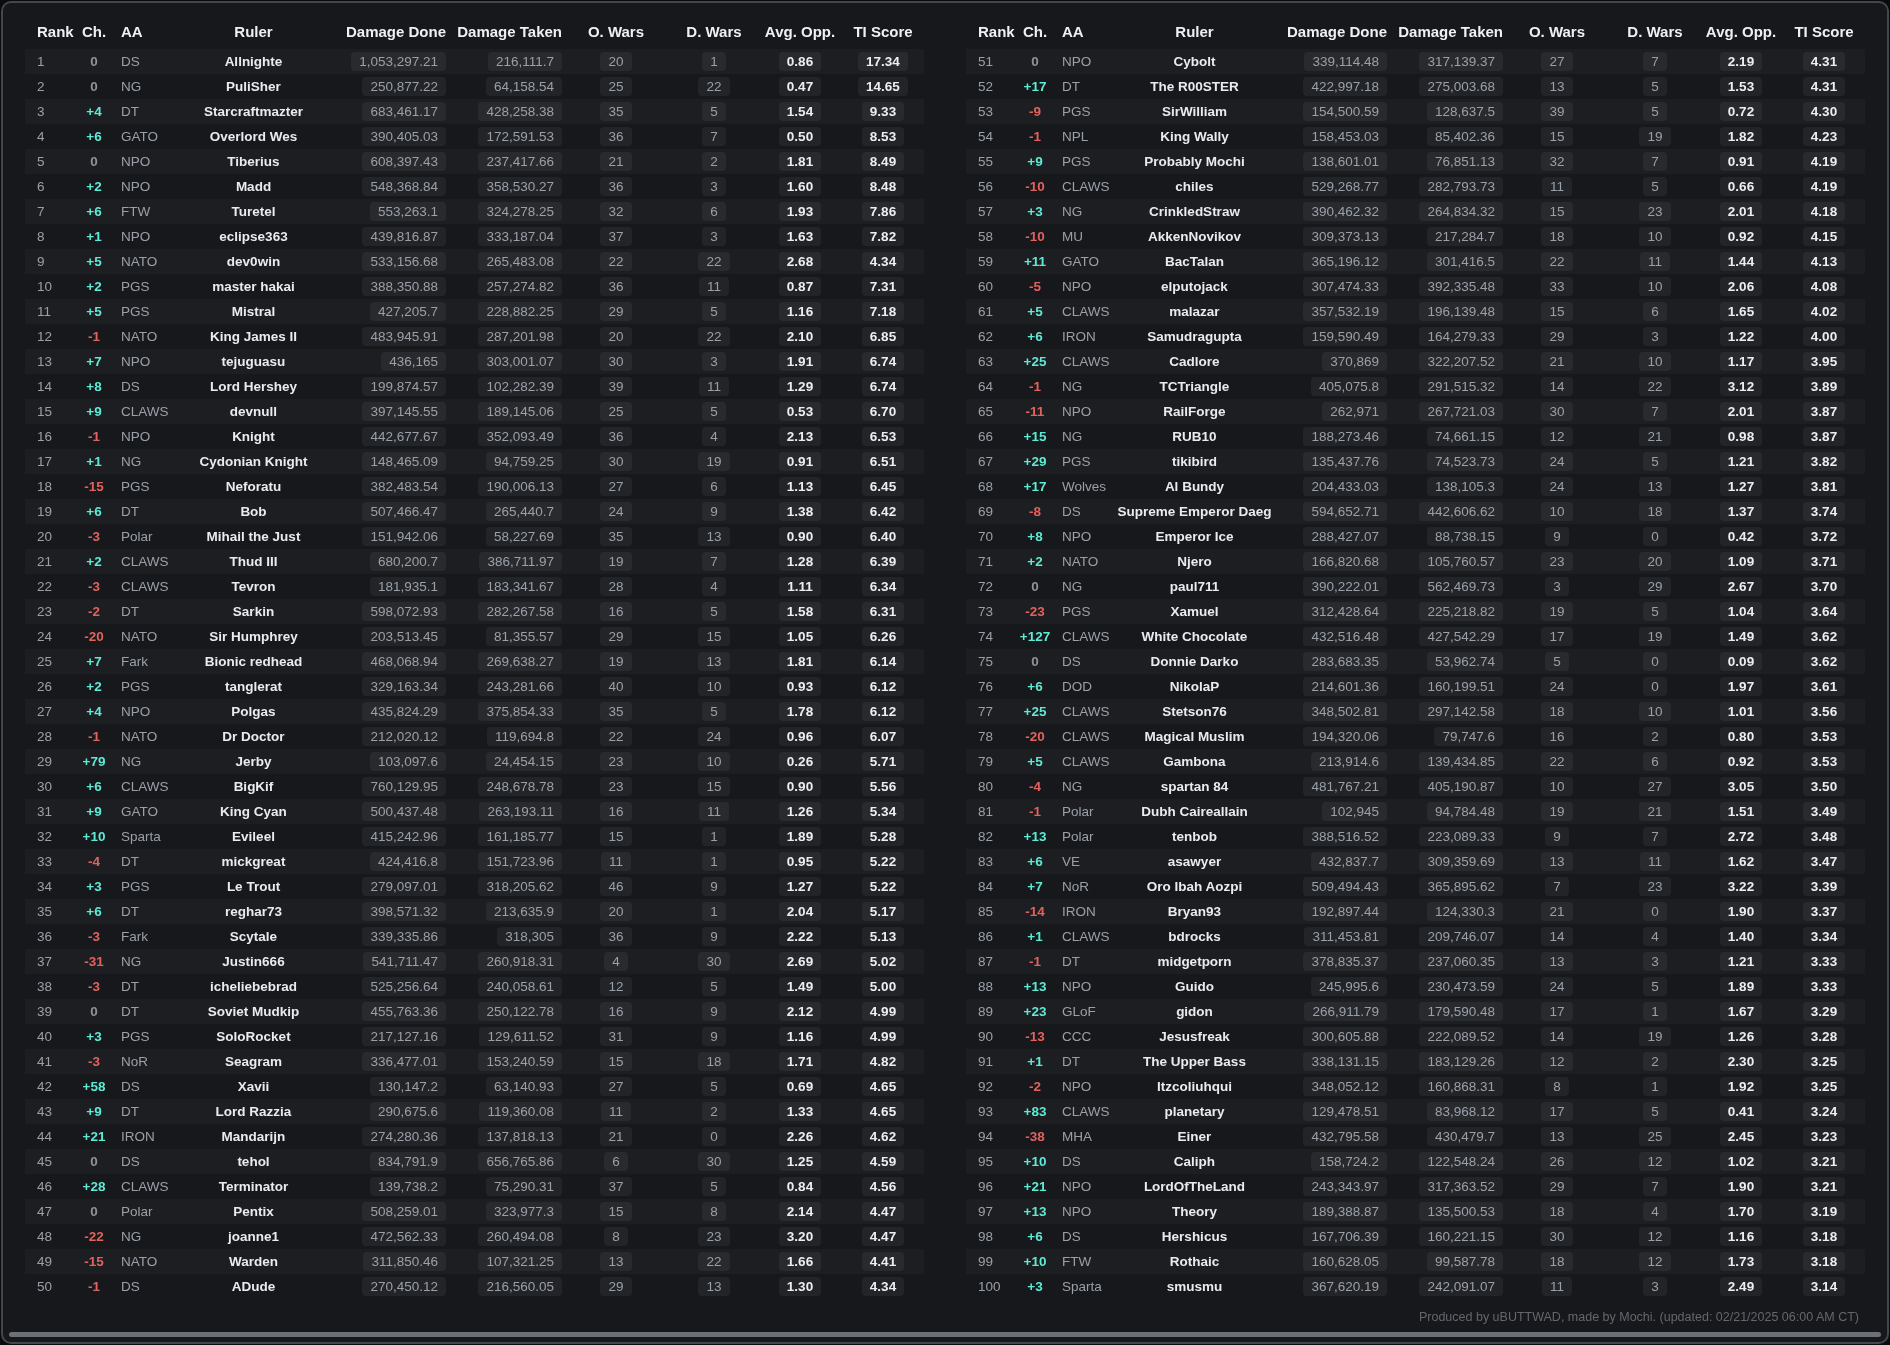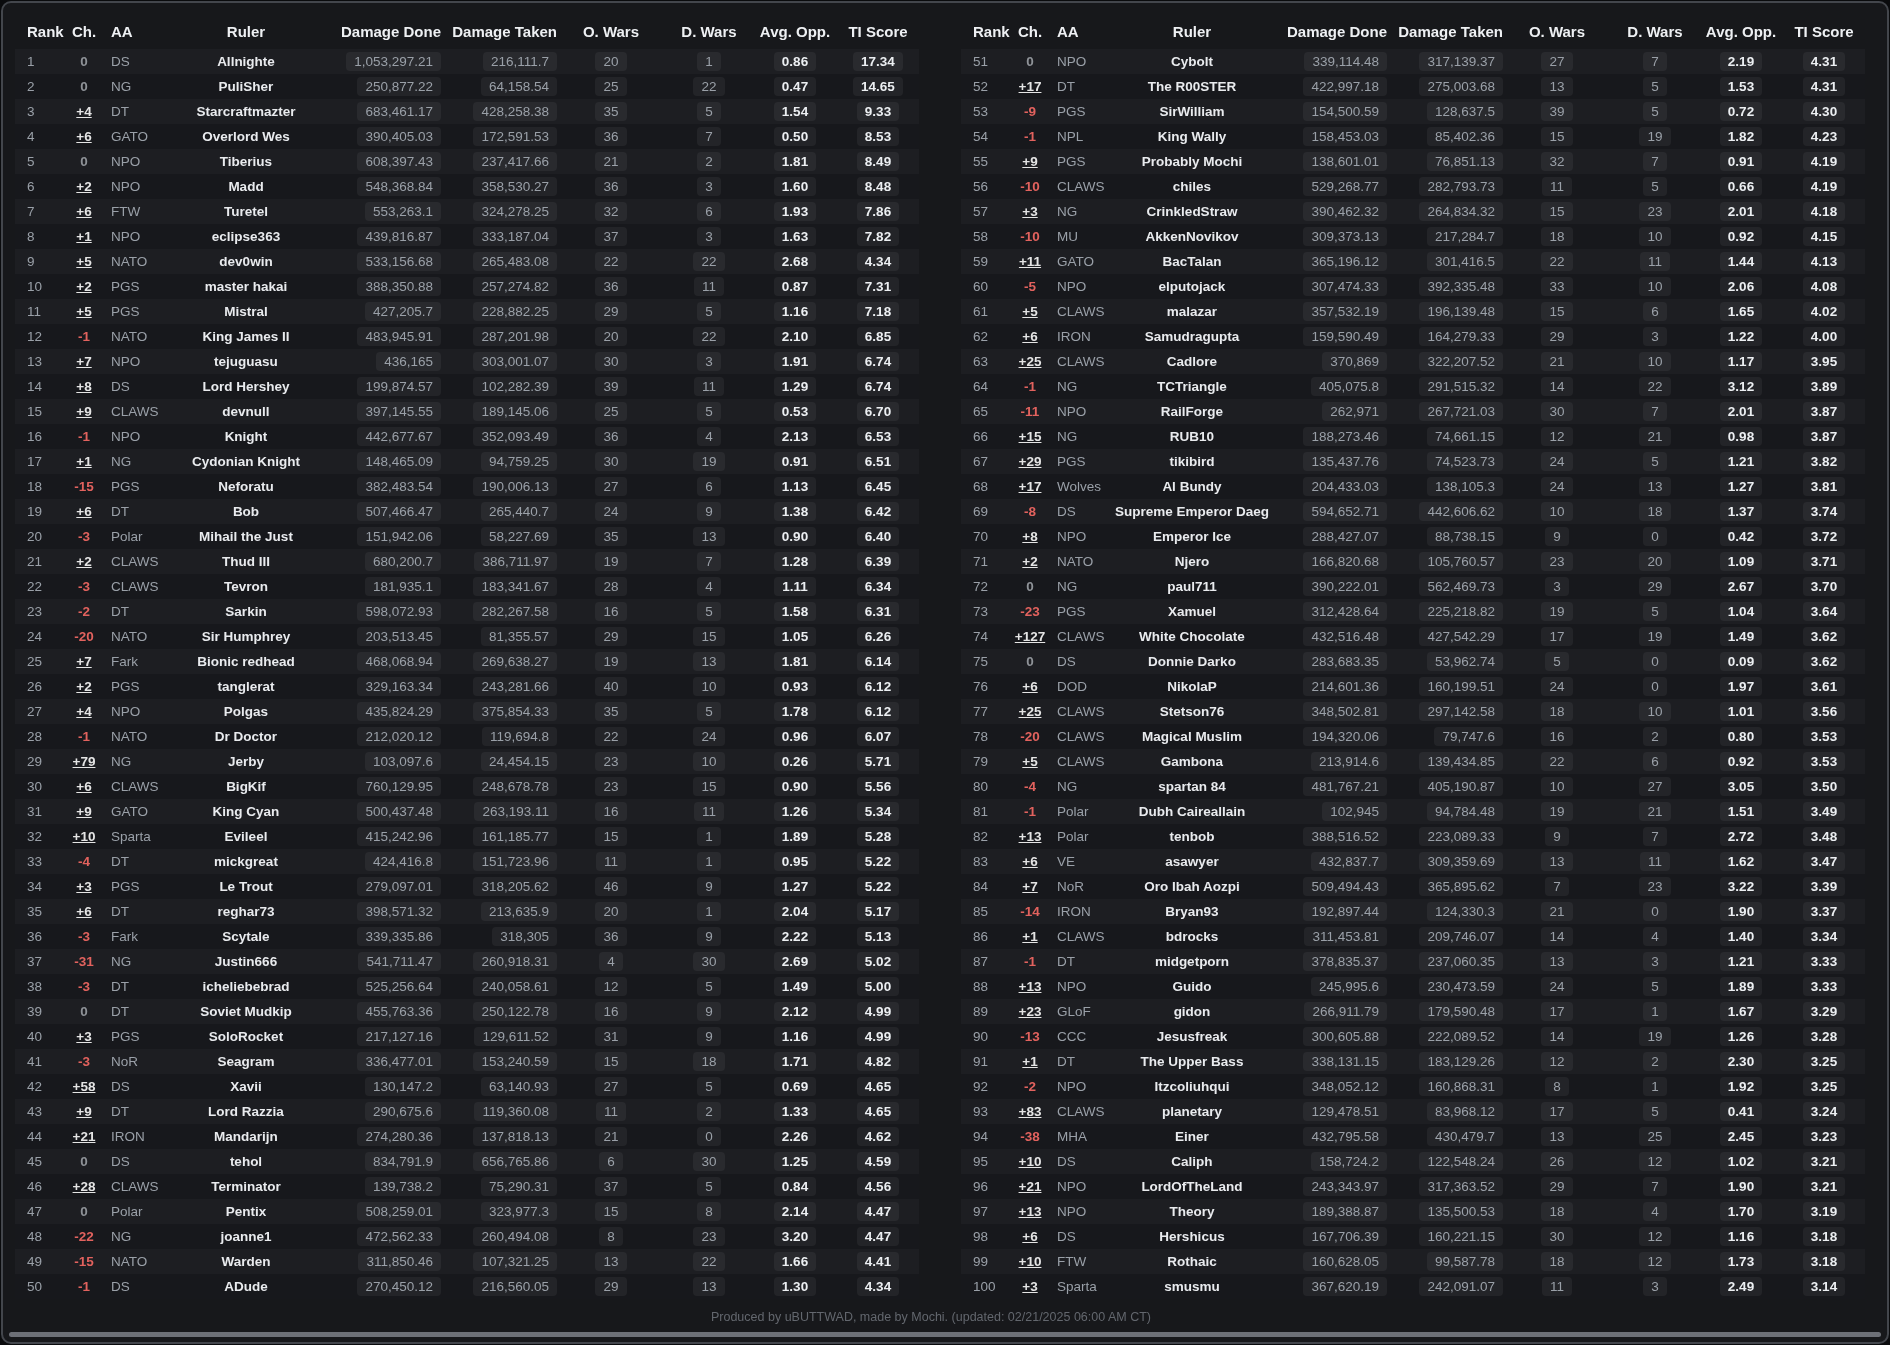--- a/index.html
+++ b/index.html
@@ -1,18 +1,18 @@
 <!DOCTYPE html>
 <html><head>
 <meta charset="utf-8">
 <style>
   html,body{margin:0;padding:0;background:#0a0b0d;}
   body{width:1890px;height:1345px;font-family:"Liberation Sans","DejaVu Sans",sans-serif;overflow:hidden;position:relative;}
   .frame{position:absolute;inset:1px;background:#17181b;border:2px solid #43464c;border-radius:10px;display:flex;flex-direction:column;overflow:hidden;}
-  .tables{display:flex;gap:42px;padding:10px 22px 0 12px;flex:1;}
+  .tables{display:flex;gap:42px;padding:10px 22px 0 22px;flex:1;}
   .table{flex:1;min-width:0;display:flex;flex-direction:column;}
   .thead{display:flex;height:36px;align-items:center;}
   .hcell{font-weight:bold;font-size:15px;color:#eef0f3;white-space:nowrap;}
   .tbody{display:flex;flex-direction:column;}
   .row{display:flex;height:25px;align-items:center;}
   .row:nth-child(odd){background:#1d1e22;}
   .row:nth-child(even){background:#17181c;}
   .cell{font-size:13.5px;color:#9aa0a8;white-space:nowrap;overflow:hidden;box-sizing:border-box;}
   .hcell{box-sizing:border-box;}
   .c-rank{width:44px;text-align:left;padding-left:12px;}
@@ -20,26 +20,26 @@
   .c-aa{width:56px;text-align:left;padding-left:2px;}
   .c-ruler{flex:1;text-align:center;}
   .c-dd{width:114px;text-align:right;}
   .c-dt{width:116px;text-align:right;}
   .c-ow{width:108px;text-align:center;}
   .c-dw{width:88px;text-align:center;}
   .c-avg{width:84px;text-align:center;}
   .c-ti{width:82px;text-align:center;}
   .cell.c-ruler{font-weight:bold;color:#e9ebee;}
   .cell.c-ch{font-weight:bold;}
-  .cell.pos{color:#e5e5e5;text-decoration:underline;}
+  .cell.pos{color:#5eead4;}
   .cell.neg{color:#e2625e;}
   .cell.zero{color:#8f9398;}
   .pill{display:inline-block;background:rgba(255,255,255,0.055);border-radius:4px;padding:0 8px;line-height:19px;height:19px;}
   .cell.strong,.cell.strong .pill{color:#eceff2;font-weight:bold;}
-  .footer{height:26px;display:flex;align-items:center;justify-content:center;padding-right:28px;color:#63676e;font-size:12.5px;}
+  .footer{height:26px;display:flex;align-items:center;justify-content:flex-end;padding-right:28px;color:#63676e;font-size:12.5px;}
   .scrollbar{height:5px;background:#6d7077;border-radius:3px;margin:2px 6px 5px 6px;}
 </style>
 </head>
 <body>
 
 <div class="frame">
   <div class="tables">
     <div class="table">
       <div class="thead">
           <div class="hcell c-rank">Rank</div>

